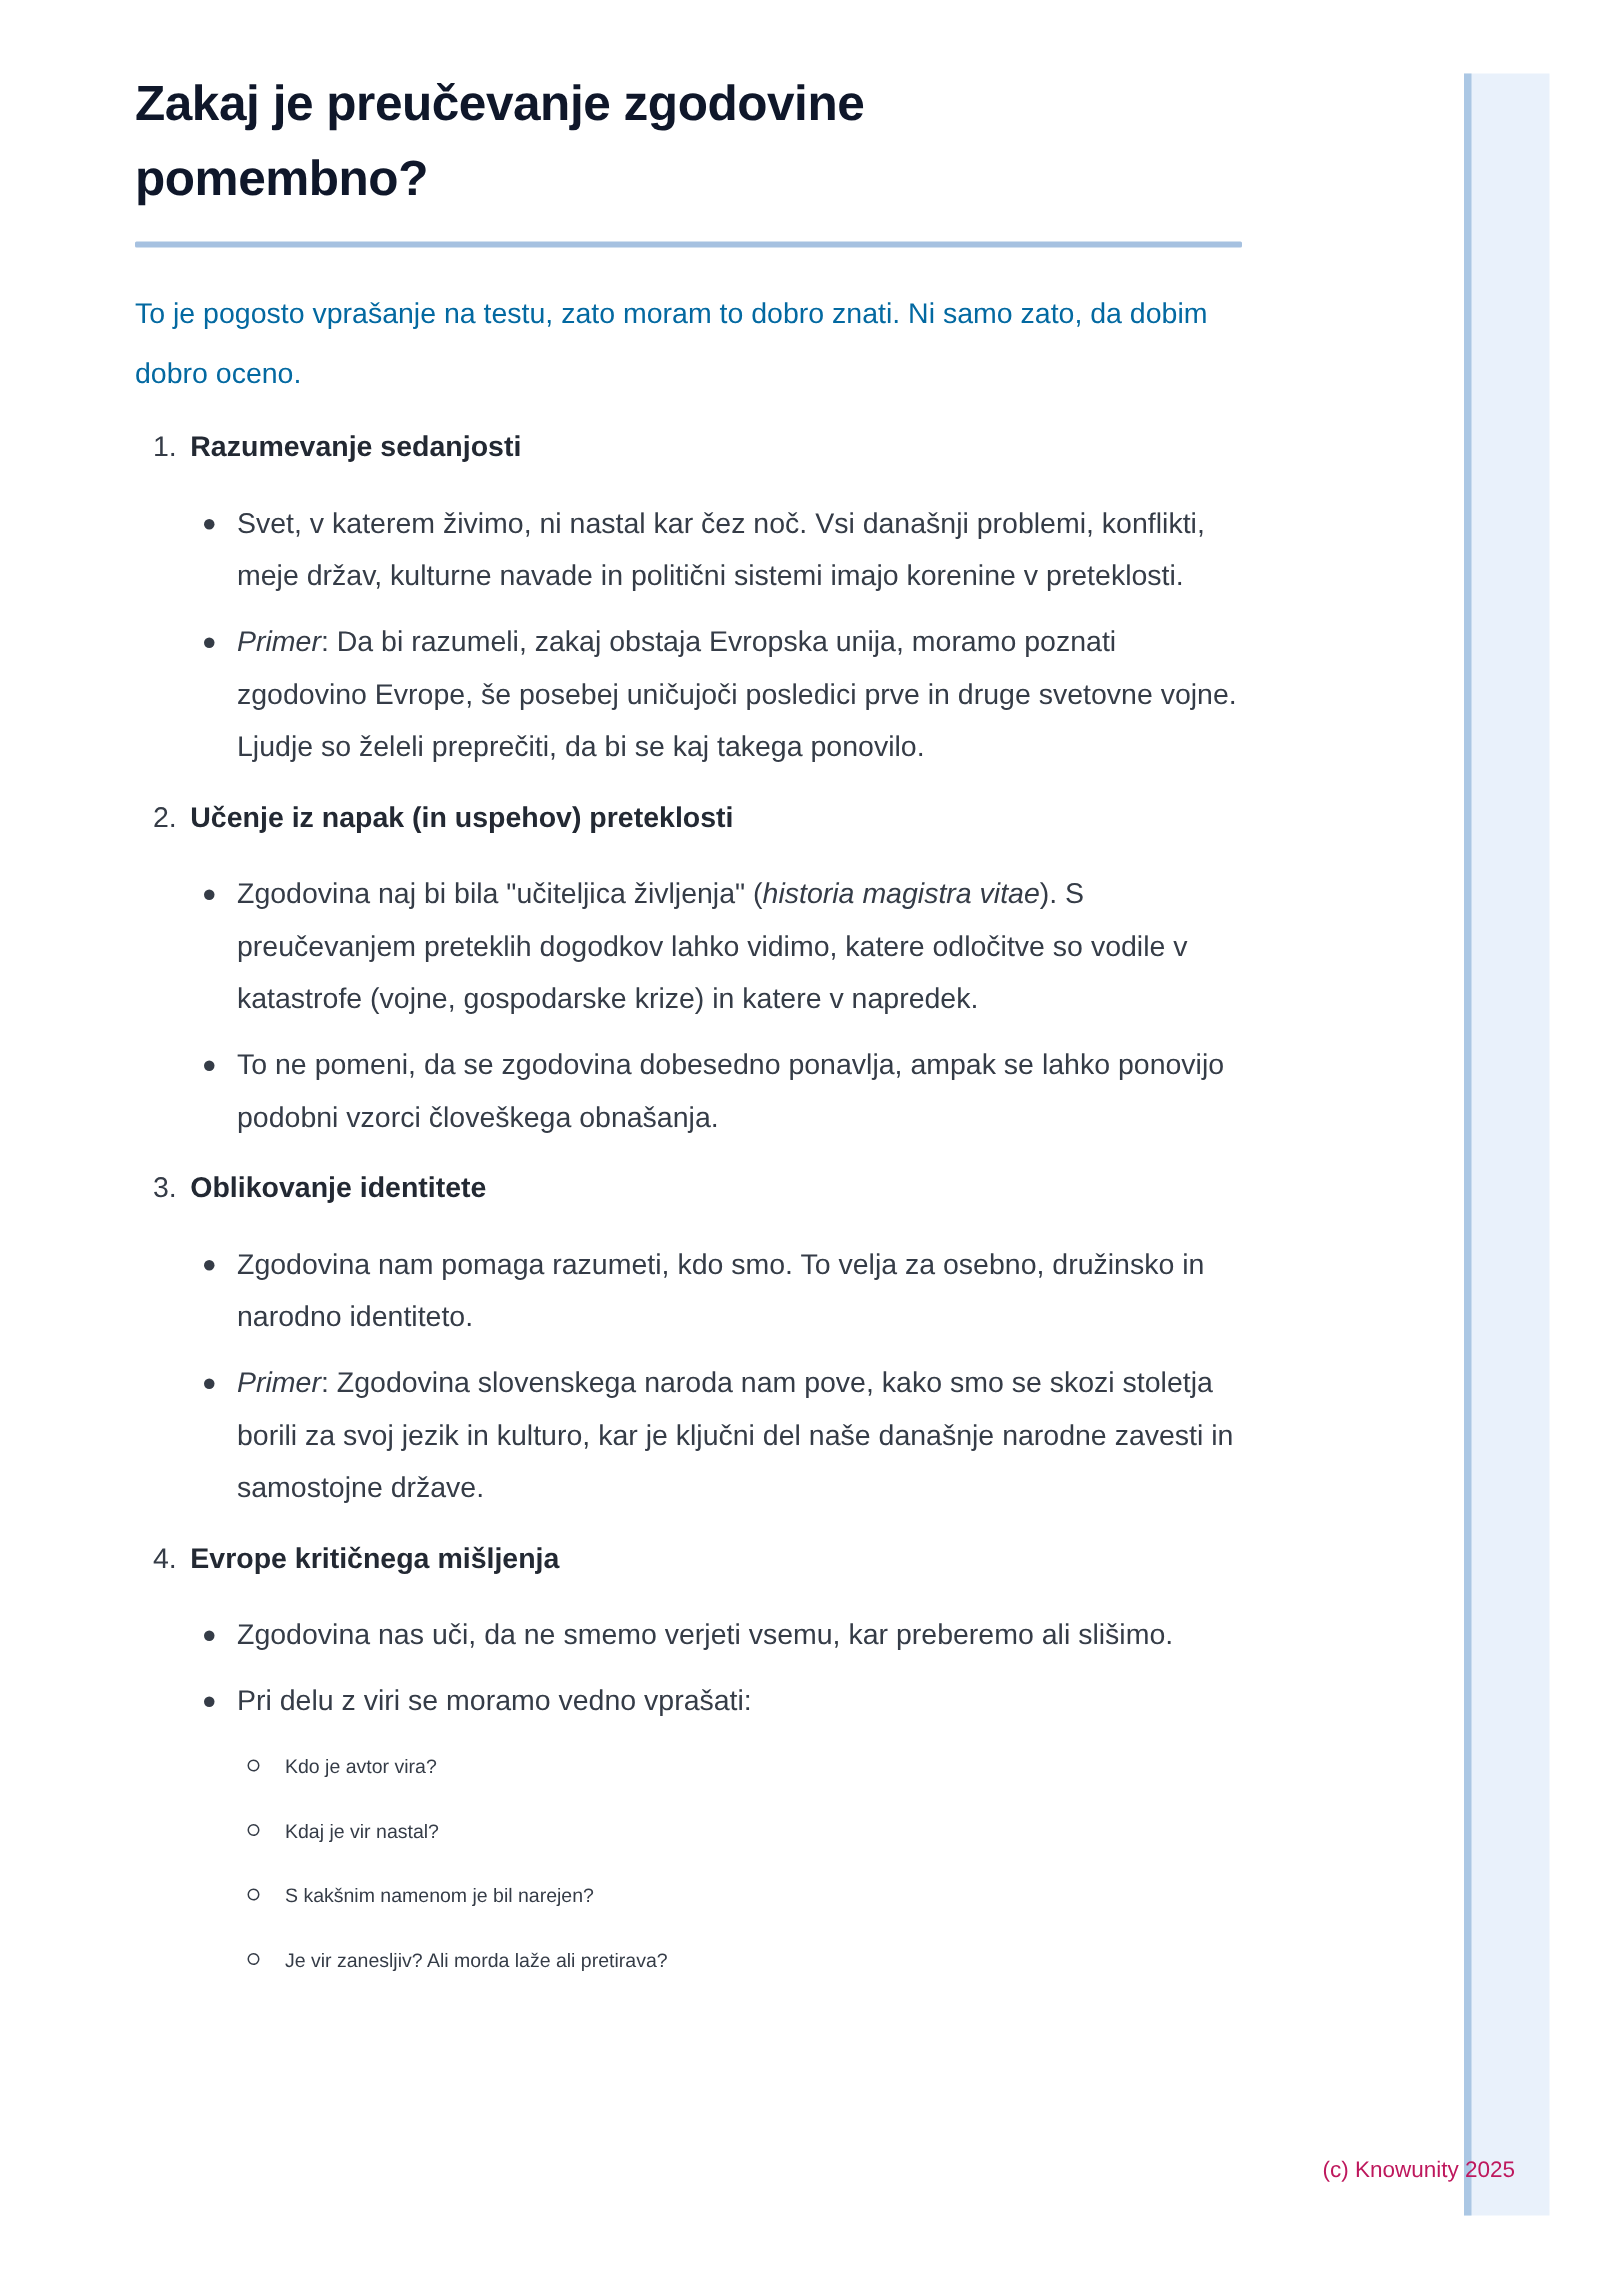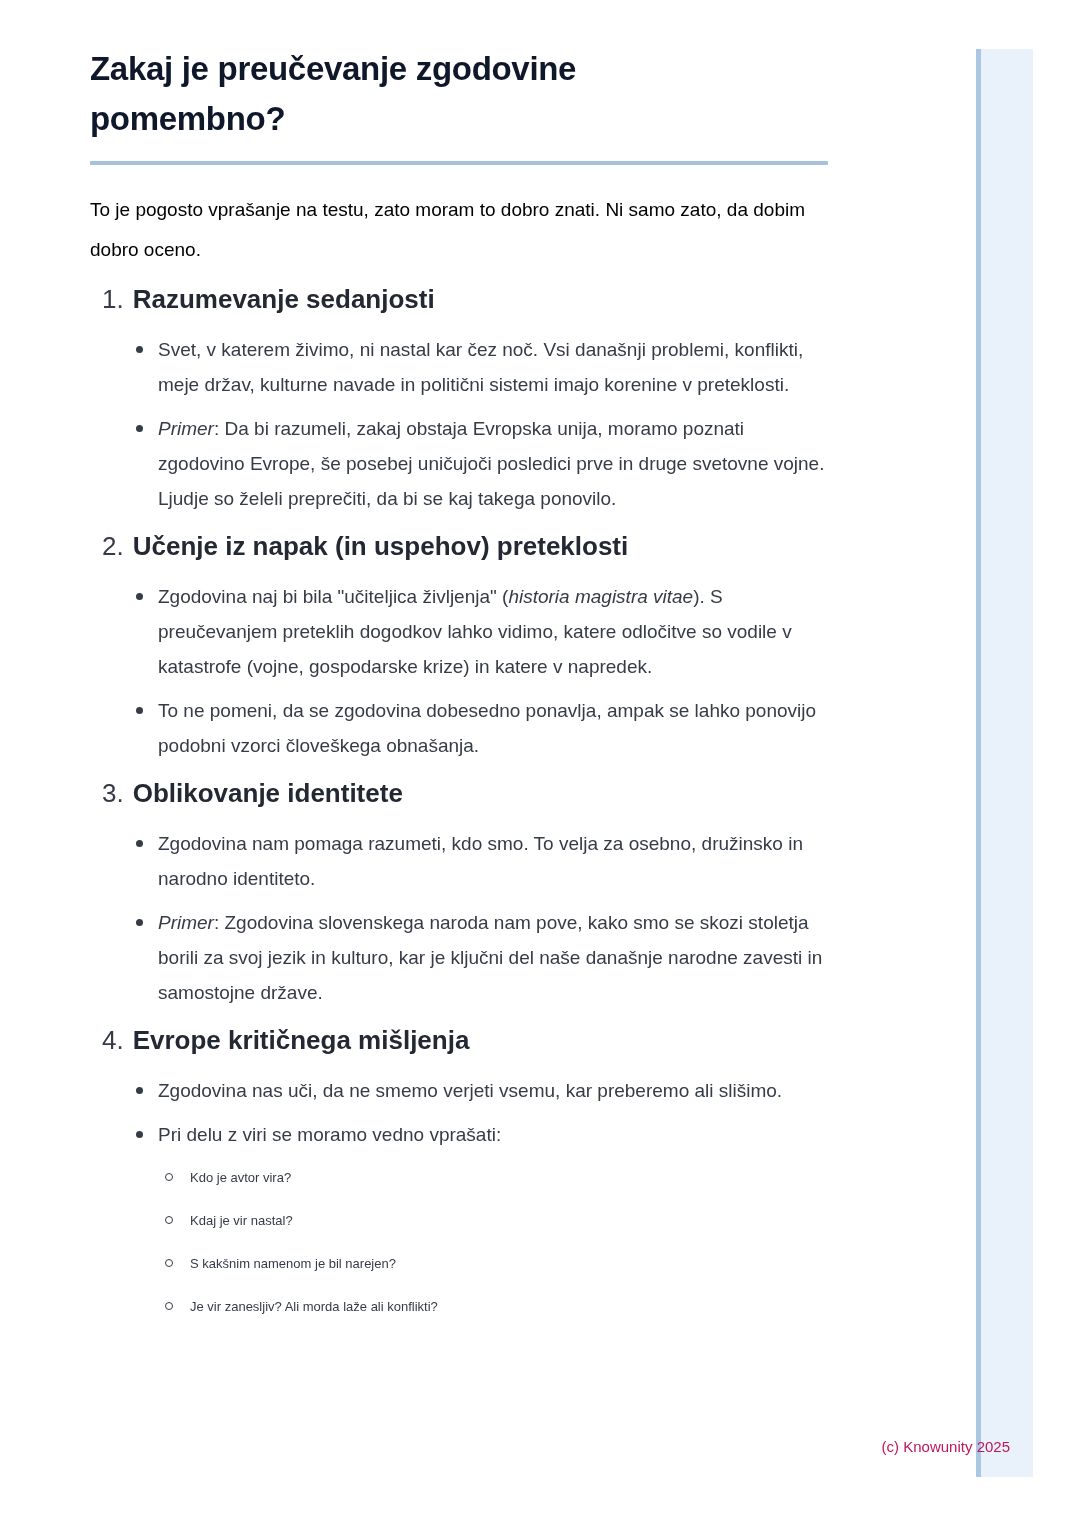--- a/index.html
+++ b/index.html
@@ -36,27 +36,27 @@
   .title-rule {
     margin-top: 17px;
     width: 738px; height: 4px;
     background: #a6c1e0;
     border-radius: 1px;
   }
   .intro {
     margin: 25px 0 0 0;
     font-size: 19px;
     line-height: 40px;
-    color: #000000;
+    color: #0369a1;
   }
   .sections { margin-top: 17px; }
   .section { margin-bottom: 18px; }
   .section-heading {
     padding-left: 12px;
-    font-size: 26px;
+    font-size: 19px;
     line-height: 24px;
     color: #353c47;
     margin-bottom: 21px;
   }
   .section-heading .num { font-weight: 400; margin-right: 9px; }
   .section-heading .heading-text { font-weight: 700; color: #232933; }
   .bullets { list-style: none; margin: 0; padding: 0 0 0 68px; }
   .bullet {
     position: relative;
     font-size: 19px;
@@ -131,20 +131,20 @@
         </ul>
       </div>
       <div class="section">
         <div class="section-heading"><span class="num">4.</span><span class="heading-text">Evrope kritičnega mišljenja</span></div>
         <ul class="bullets">
           <li class="bullet"><span>Zgodovina nas uči, da ne smemo verjeti vsemu, kar preberemo ali slišimo.</span></li>
           <li class="bullet"><span>Pri delu z viri se moramo vedno vprašati:</span><ul class="subitems">
               <li class="subitem">Kdo je avtor vira?</li>
               <li class="subitem">Kdaj je vir nastal?</li>
               <li class="subitem">S kakšnim namenom je bil narejen?</li>
-              <li class="subitem">Je vir zanesljiv? Ali morda laže ali konflikti?</li>
+              <li class="subitem">Je vir zanesljiv? Ali morda laže ali pretirava?</li>
             </ul></li>
         </ul>
       </div>
     </div>
 </div>
 
 <div class="watermark">(c) Knowunity 2025</div>
 
 </body></html>

